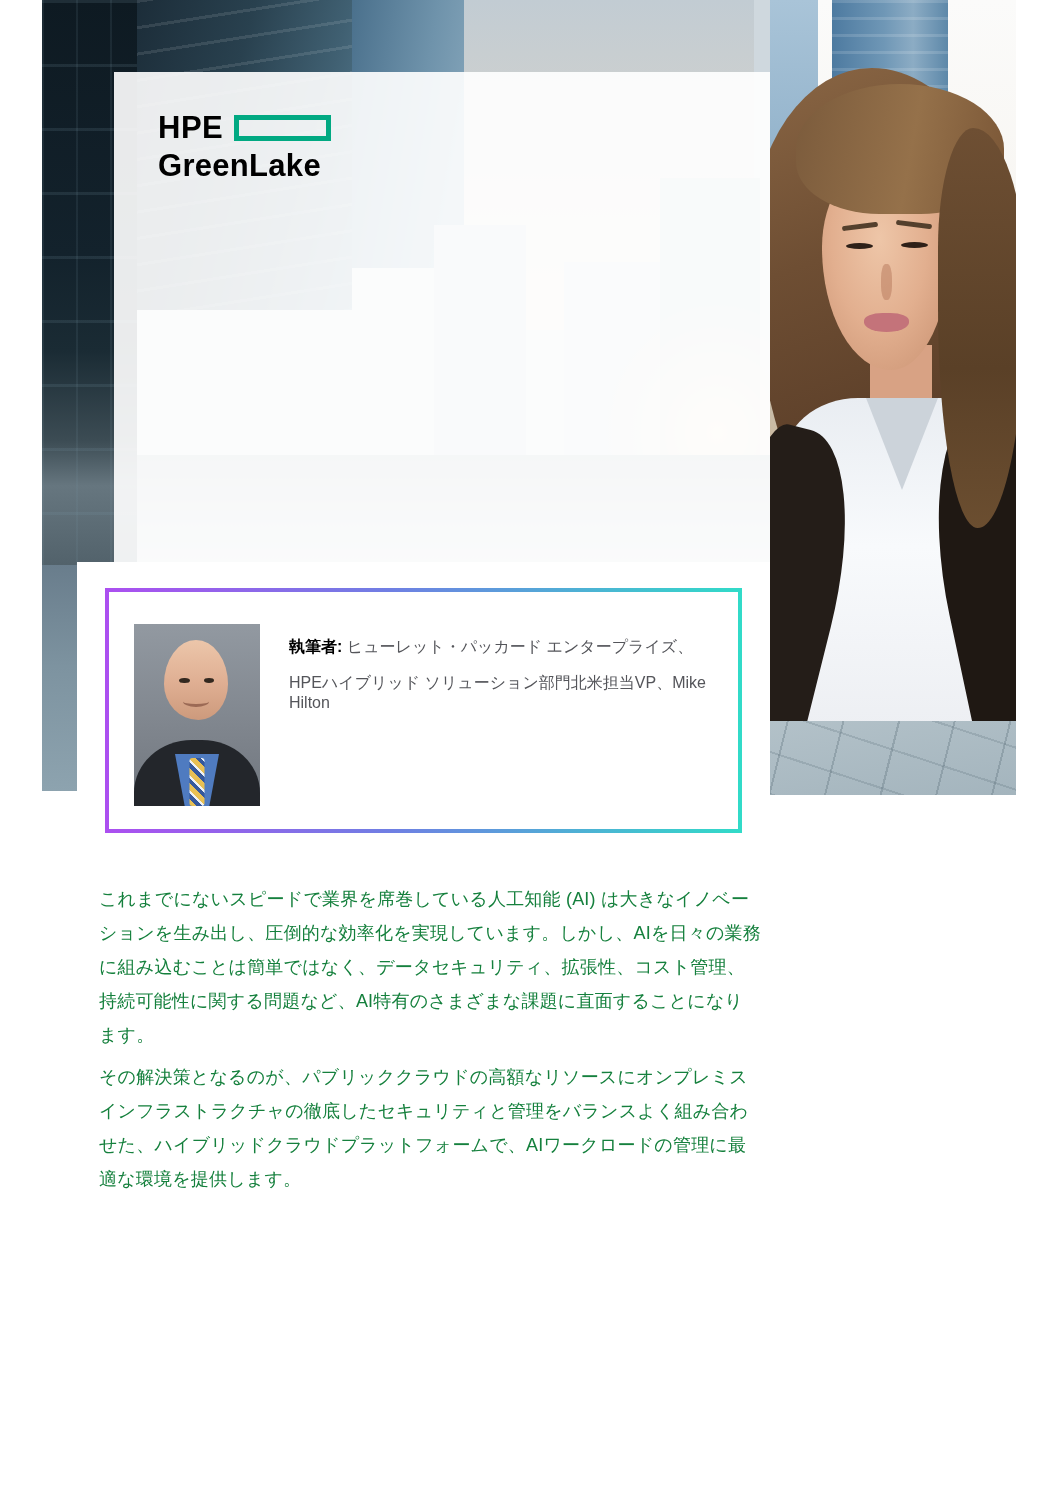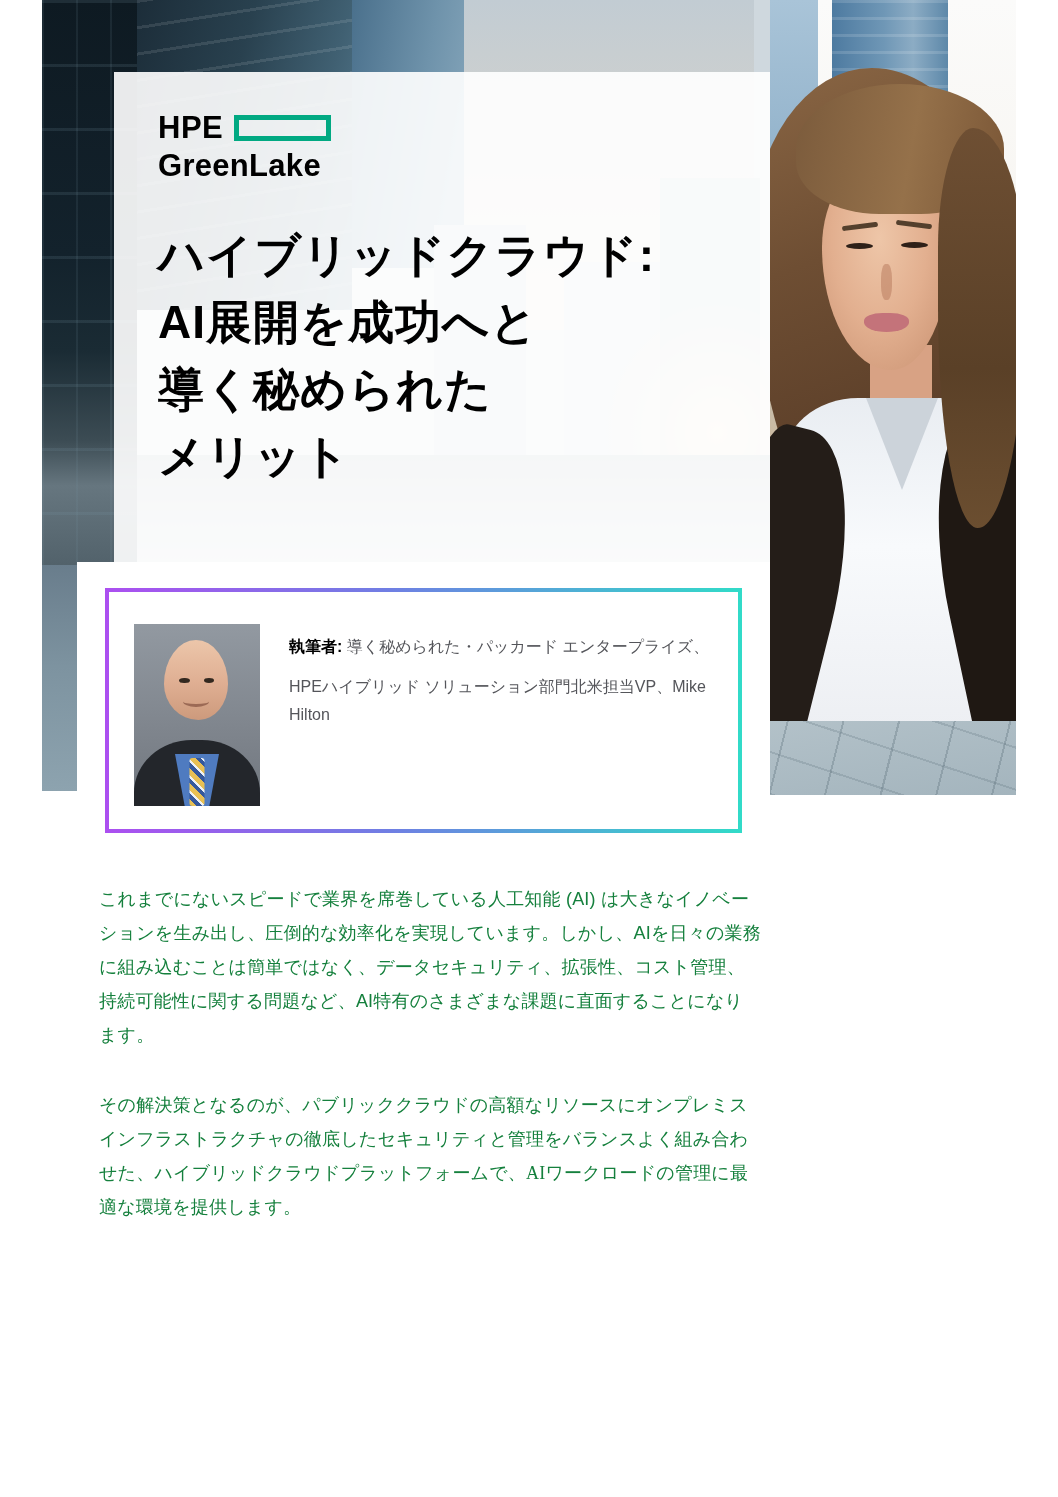--- a/index.html
+++ b/index.html
@@ -140,26 +140,26 @@
     background:#23262b; border-radius:46% 46% 0 0 / 80% 80% 0 0; }
   .m-shirt { position:absolute; left:50%; transform:translateX(-50%); bottom:0; width:44px; height:52px;
     background:#4f7bc0; clip-path:polygon(0 0,100% 0,78% 100%,22% 100%); }
   .m-tie { position:absolute; left:50%; transform:translateX(-50%); bottom:0; width:15px; height:48px;
     border-radius:3px;
     background:repeating-linear-gradient(45deg,#e8c054 0 5px,#35589c 5px 9px,#eef1f4 9px 11px); }
   .author-text { position:absolute; left:180px; top:28px; width:442px; }
   .author-intro { font-size:23px; font-weight:800; color:#000; line-height:38px; letter-spacing:.2px; }
   .byline1 { margin-top:17px; font-size:16px; line-height:20px; color:#54555a; }
   .byline1 b { color:#000; font-weight:800;text-align:right; }
-  .byline2 { margin-top:16px; font-size:16px; line-height:28px; color:#54555a; }
+  .byline2 { margin-top:16px; font-size:16px; line-height:20px; color:#54555a; }
 
   
   .body-copy { position:absolute; left:57px; top:882px; width:662px; z-index:3; }
   .body-copy p { font-size:18px; line-height:34px; color:#15803d; letter-spacing:.2px; }
-  .body-copy p + p { margin-top:36px;font-family:Liberation Serif, serif; }
+  .body-copy p + p { margin-top:8px; }
 </style>
 </head>
 <body>
 
 <div class="page">
 
   <div class="hero">
 
     <div class="tile city-tile">
       <div class="c-glass-2"></div>
@@ -205,44 +205,38 @@
     </div>
 
     <div class="title-card">
       <div class="logo">
         <div class="logo-row">
           <span class="logo-brand">HPE</span>
           <span class="logo-mark"></span>
         </div>
         <div class="logo-product">GreenLake</div>
       </div>
-      <div class="hero-title">
-        <div>ハイブリッドクラウド:</div>
-        <div>AI展開を成功へと</div>
-        <div>導く秘められた</div>
-        <div>メリット</div>
-      </div>
     </div>
 
     <div class="white-content"></div>
   </div>
 
   <div class="author-box">
     <div class="author-photo">
       <div class="m-head">
         <div class="m-eye-l"></div>
         <div class="m-eye-r"></div>
         <div class="m-smile"></div>
       </div>
       <div class="m-suit"></div>
       <div class="m-shirt"></div>
       <div class="m-tie"></div>
     </div>
     <div class="author-text">
-      <div class="byline1"><b>執筆者:</b><span> 導く秘められた・パッカード エンタープライズ、</span></div>
+      <div class="byline1"><b>執筆者:</b><span> ヒューレット・パッカード エンタープライズ、</span></div>
       <div class="byline2">HPEハイブリッド ソリューション部門北米担当VP、Mike Hilton</div>
     </div>
   </div>
 
   <div class="body-copy">
     <p>これまでにないスピードで業界を席巻している人工知能 (AI) は大きなイノベーションを生み出し、圧倒的な効率化を実現しています。しかし、AIを日々の業務に組み込むことは簡単ではなく、データセキュリティ、拡張性、コスト管理、持続可能性に関する問題など、AI特有のさまざまな課題に直面することになります。</p>
     <p>その解決策となるのが、パブリッククラウドの高額なリソースにオンプレミスインフラストラクチャの徹底したセキュリティと管理をバランスよく組み合わせた、ハイブリッドクラウドプラットフォームで、AIワークロードの管理に最適な環境を提供します。</p>
   </div>
 
 </div>

